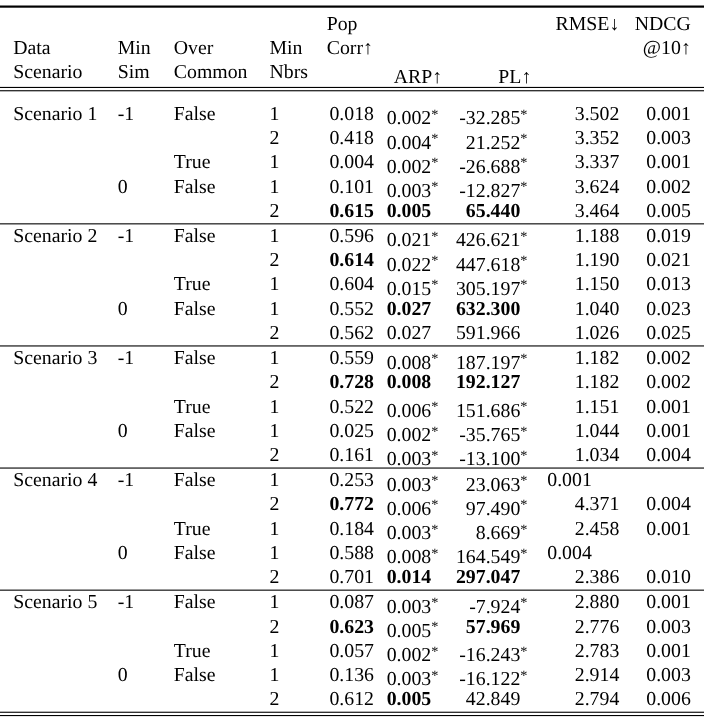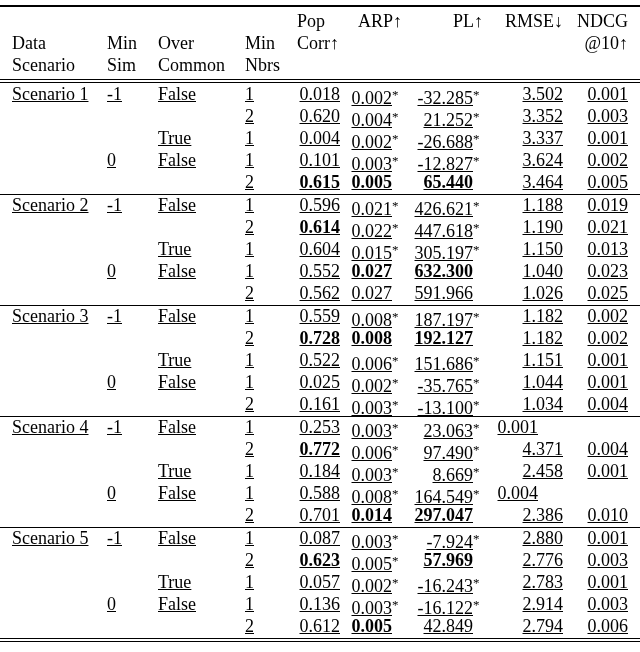--- a/index.html
+++ b/index.html
@@ -8,35 +8,35 @@
     font-family:"Liberation Serif","DejaVu Serif","DejaVu Sans",serif;
     font-size:18px;box-sizing:border-box;padding-top:5px;overflow:hidden;
   }
   .rule{height:1.5px;background:#000;}
   .toprule{height:1.6px;}
   .dblrule .rule{height:1.3px;}
   .dblrule .rule:first-child{margin-bottom:2.2px;}
   .header{display:flex;height:72px;padding-top:3px;box-sizing:border-box;}
   .hl{display:block;height:22px;line-height:22px;}
   .hbot{padding-top:22px;}
-  .hshift{position:relative;left:10px;}
+  .hshift{position:relative;left:10px;margin-top:48px;}
   .c{box-sizing:border-box;flex:0 0 auto;overflow:visible;}
   .c1{width:101px;padding-left:12px;}
   .c2{width:51px;padding-left:6px;}
   .c3{width:87px;padding-left:6px;}
   .c4{width:52px;padding-left:6px;}
   .c5{width:49px;}
   .c6{width:52px;}
   .c7{width:81px;}
   .c8{width:90px;}
   .c9{width:65px;}
   .left{text-align:left;}
   .num{text-align:right;}
   .row{display:flex;height:21.9px;line-height:21.9px;white-space:nowrap;}
-  #tbody{margin-top:1px;text-decoration:underline;}
+  #tbody{margin-top:10px;}
   .b{font-weight:bold;}
   sup.star{
     display:inline-block;width:0;white-space:nowrap;overflow:visible;
     font-size:13px;vertical-align:5px;font-weight:normal;
   }
 </style>
 </head>
 <body>
 
 <div class="paper">
@@ -94,21 +94,21 @@
           <div class="c num c6"><span>0.002</span><sup class="star">*</sup></div>
           <div class="c num c7"><span>-32.285</span><sup class="star">*</sup></div>
           <div class="c num c8"><span>3.502</span></div>
           <div class="c num c9"><span>0.001</span></div>
         </div>
         <div class="row">
           <div class="c left c1"></div>
           <div class="c left c2"></div>
           <div class="c left c3"></div>
           <div class="c left c4"><span>2</span></div>
-          <div class="c num c5"><span>0.620</span></div>
+          <div class="c num c5"><span>0.418</span></div>
           <div class="c num c6"><span>0.004</span><sup class="star">*</sup></div>
           <div class="c num c7"><span>21.252</span><sup class="star">*</sup></div>
           <div class="c num c8"><span>3.352</span></div>
           <div class="c num c9"><span>0.003</span></div>
         </div>
         <div class="row">
           <div class="c left c1"></div>
           <div class="c left c2"></div>
           <div class="c left c3"><span>True</span></div>
           <div class="c left c4"><span>1</span></div>

